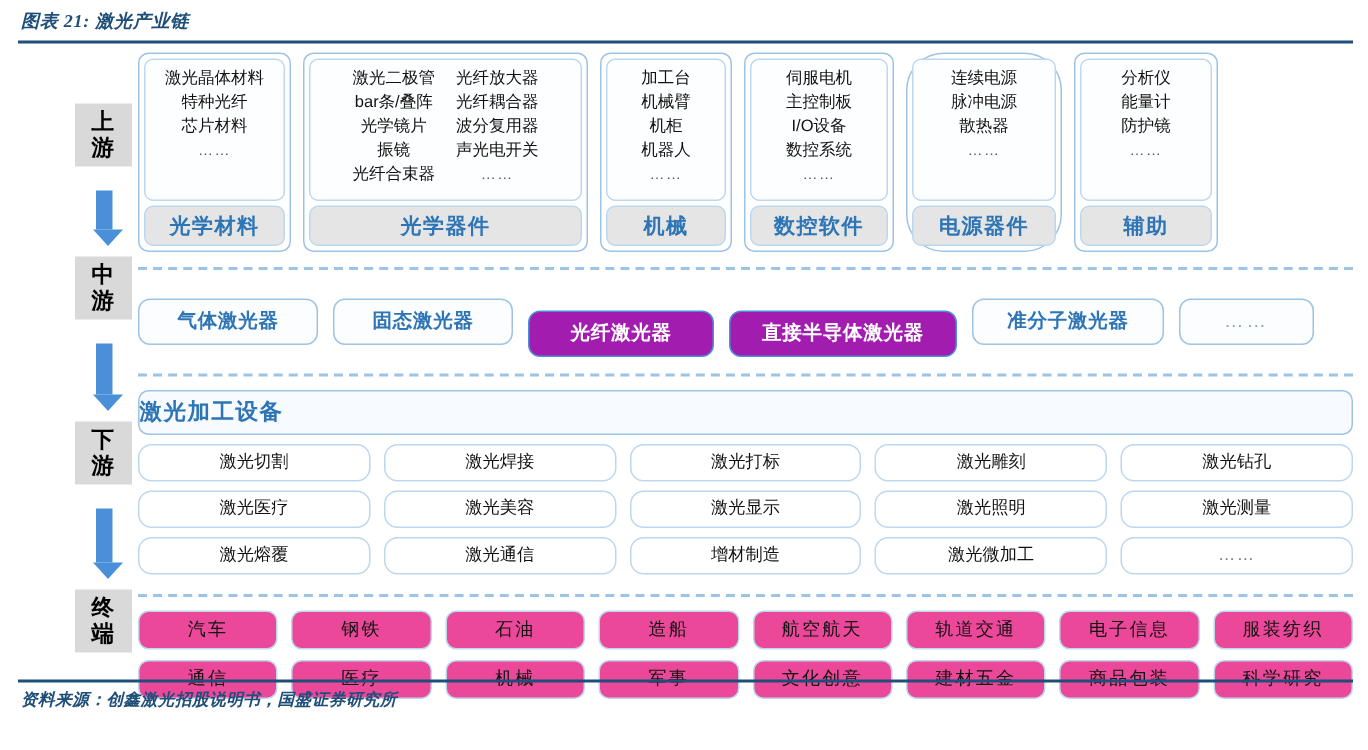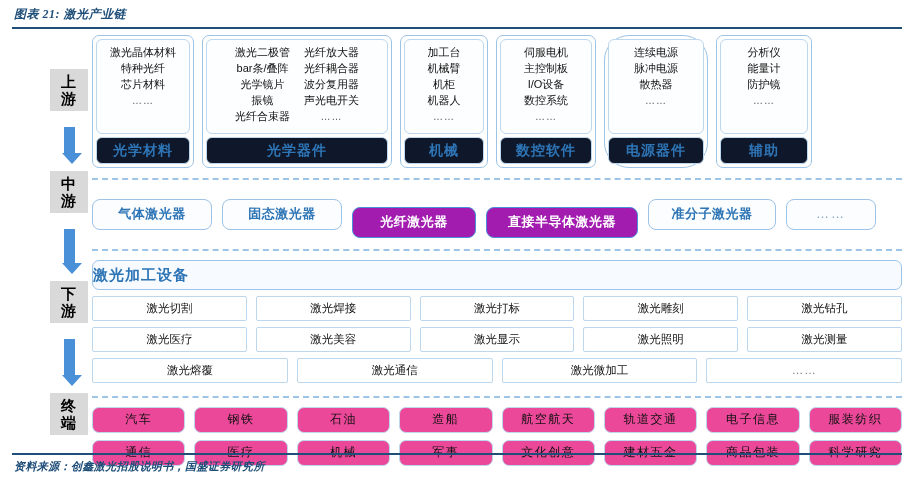--- a/index.html
+++ b/index.html
@@ -139,21 +139,21 @@
   }
   .up-col div.dots {
     color: #555555;
     letter-spacing: 1px;
     font-size: 10px;
   }
   .up-label {
     margin-top: 3px;
     border: 1px solid #bcd7ee;
     border-radius: 6px;
-    background: #0f172a;
+    background: #e5e5e5;
     color: #2e75b6;
     font-weight: bold;
     font-size: 14px;
     text-align: center;
     line-height: 24px;
     height: 25px;
     letter-spacing: 1px;
   }
 
   
@@ -204,21 +204,21 @@
     margin-bottom: 6px;
   }
   .down-row {
     display: flex;
     gap: 9px;
     margin-bottom: 6px;
   }
   .down-cell {
     flex: 1 1 0;
     border: 1px solid #bcd7ee;
-    border-radius: 2px;
+    border-radius: 9px;
     background: #ffffff;
     font-size: 11.5px;
     line-height: 22px;
     height: 23px;
     text-align: center;
     color: #111111;
     white-space: nowrap;
   }
   .down-cell.dots { color: #777777; letter-spacing: 1px; }
 
@@ -416,20 +416,21 @@
           <div class="down-row">
             <div class="down-cell">激光医疗</div>
             <div class="down-cell">激光美容</div>
             <div class="down-cell">激光显示</div>
             <div class="down-cell">激光照明</div>
             <div class="down-cell">激光测量</div>
           </div>
           <div class="down-row">
             <div class="down-cell">激光熔覆</div>
             <div class="down-cell">激光通信</div>
+            <div class="down-cell">增材制造</div>
             <div class="down-cell">激光微加工</div>
             <div class="down-cell dots">……</div>
           </div>
         </div>
     </div>
 
     <div class="dashed-sep"></div>
 
     <div class="terminal" id="terminal-section">
         <div class="term-row">

